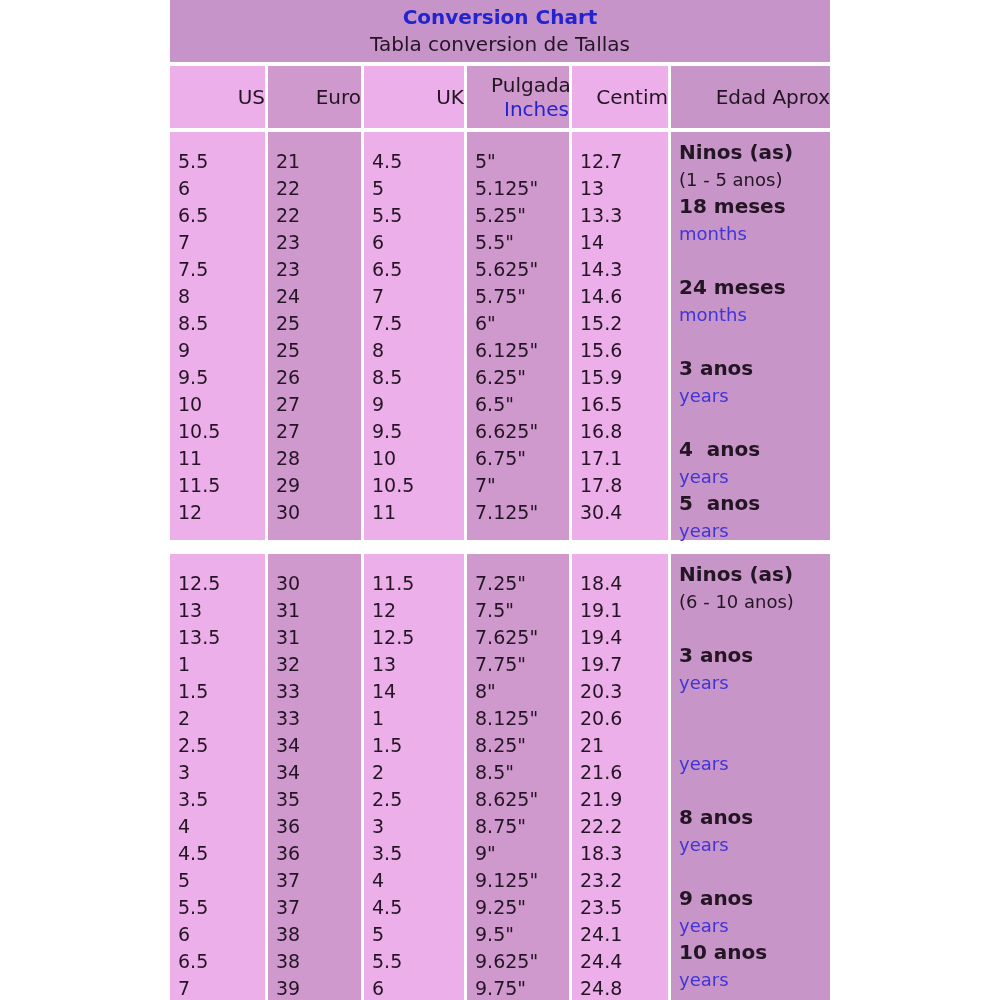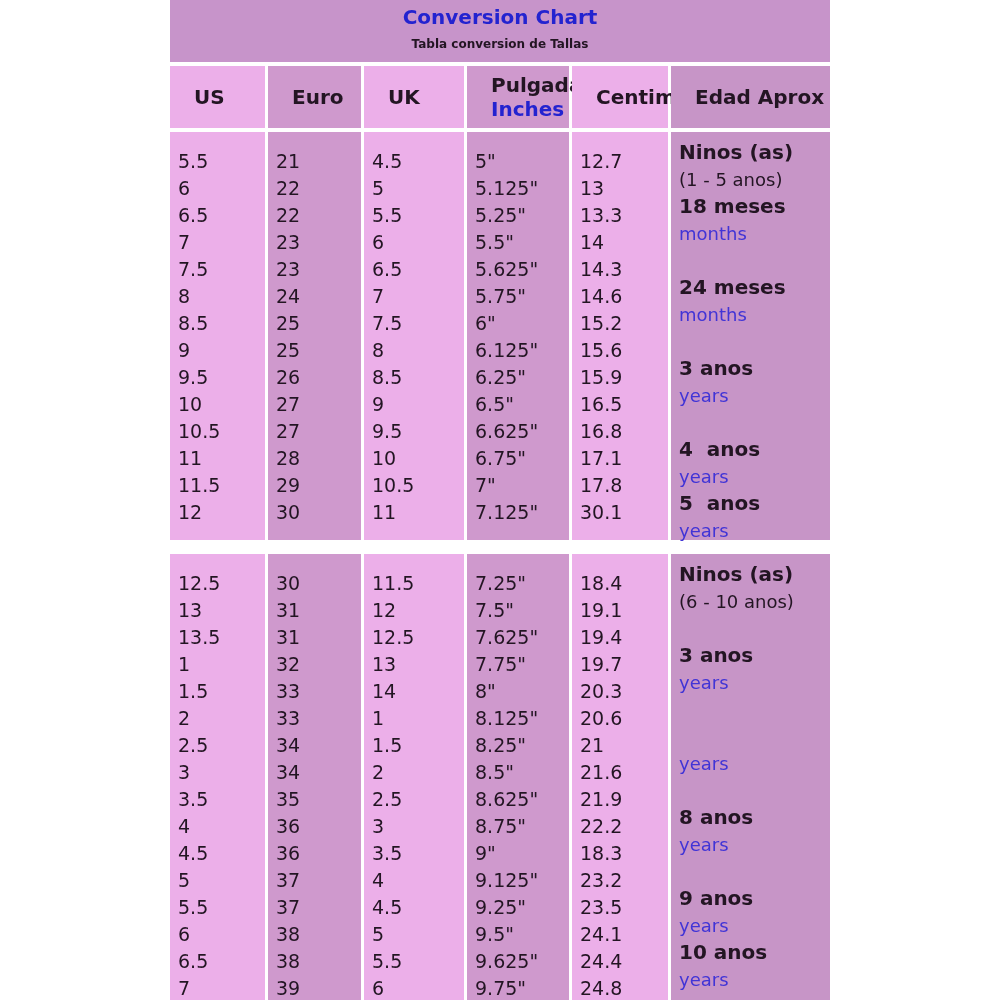--- a/index.html
+++ b/index.html
@@ -1,26 +1,26 @@
 <!DOCTYPE html>
 <html style="--page_bg: #ffffff; --titlebar: #c794ca; --col_light: #ecafe9; --col_dark: #cf99cd; --col_edad: #c795c7; --title_blue: #2323d0; --link_blue: #4134d6; --text_dark: #231523;"><head>
 <meta charset="utf-8">
 <style>
   html,body{margin:0;padding:0;}
   body{font-family:"DejaVu Sans","Liberation Sans",sans-serif;}
   .page{width:1000px;height:1000px;background:var(--page_bg,#fff);position:relative;overflow:hidden;}
   .table{position:absolute;left:170px;top:0;width:660px;}
   .titlebar{background:var(--titlebar);height:62px;display:flex;flex-direction:column;justify-content:center;text-align:center;}
   .t1{color:var(--title_blue);font-weight:bold;font-size:20px;line-height:27px;}
-  .t2{color:var(--text_dark);font-weight:bold;font-size:12px;line-height:27px;}
+  .t2{color:var(--text_dark);font-weight:normal;font-size:20px;line-height:27px;}
   .vgap4{height:4px;background:#fff;}
   .vgap6{height:6px;background:#fff;}
   .hrow{display:flex;gap:3px;height:62px;}
   .hcell{display:flex;flex-direction:column;justify-content:center;padding-left:24px;box-sizing:border-box;
-         font-weight:bold;font-size:20px;line-height:24px;color:var(--text_dark);}
+         font-weight:normal;font-size:20px;line-height:24px;color:var(--text_dark);text-align:right;}
   .light{background:var(--col_light);}
   .dark{background:var(--col_dark);}
   .edadbg{background:var(--col_edad);}
   .col-us{width:95px;}
   .col-euro{width:93px;}
   .col-uk{width:100px;}
   .col-pulgada{width:102px;}
   .col-centim{width:96px;}
   .col-edad{width:159px;}
   .group{display:flex;gap:3px;}
@@ -143,21 +143,21 @@
           <div class="cell">14</div>
           <div class="cell">14.3</div>
           <div class="cell">14.6</div>
           <div class="cell">15.2</div>
           <div class="cell">15.6</div>
           <div class="cell">15.9</div>
           <div class="cell">16.5</div>
           <div class="cell">16.8</div>
           <div class="cell">17.1</div>
           <div class="cell">17.8</div>
-          <div class="cell">30.1</div>
+          <div class="cell">30.4</div>
         </div>
         <div class="col col-edad edadbg">
           <div class="eline bold">Ninos (as)</div>
           <div class="eline normal">(1 - 5 anos)</div>
           <div class="eline bold">18 meses</div>
           <div class="eline link">months</div>
           <div class="eline blank"></div>
           <div class="eline bold">24 meses</div>
           <div class="eline link">months</div>
           <div class="eline blank"></div>

